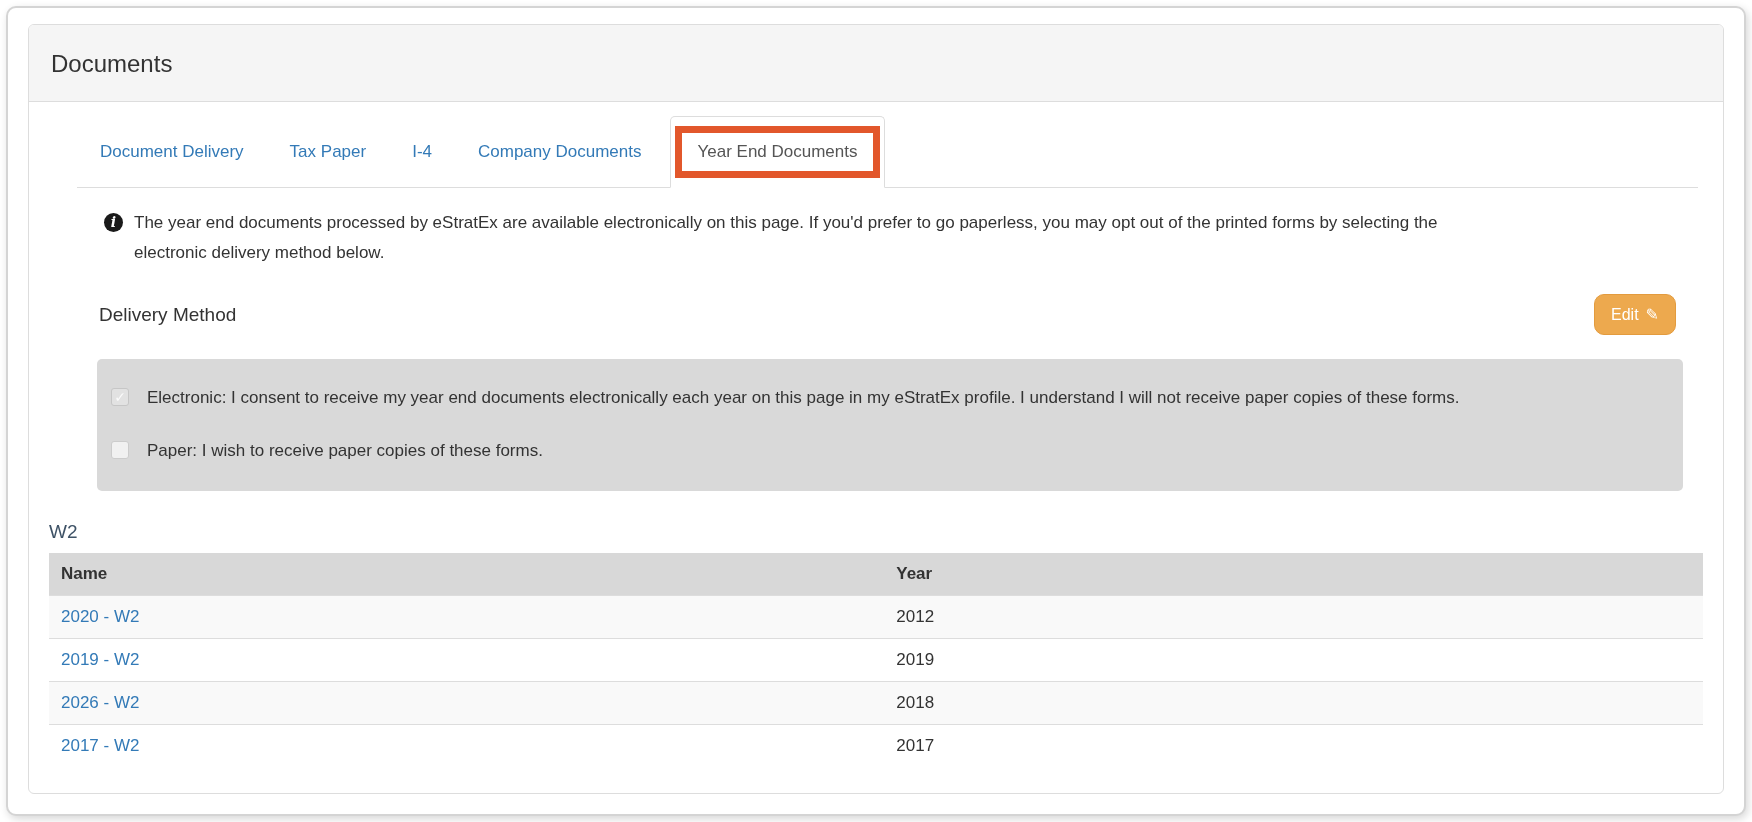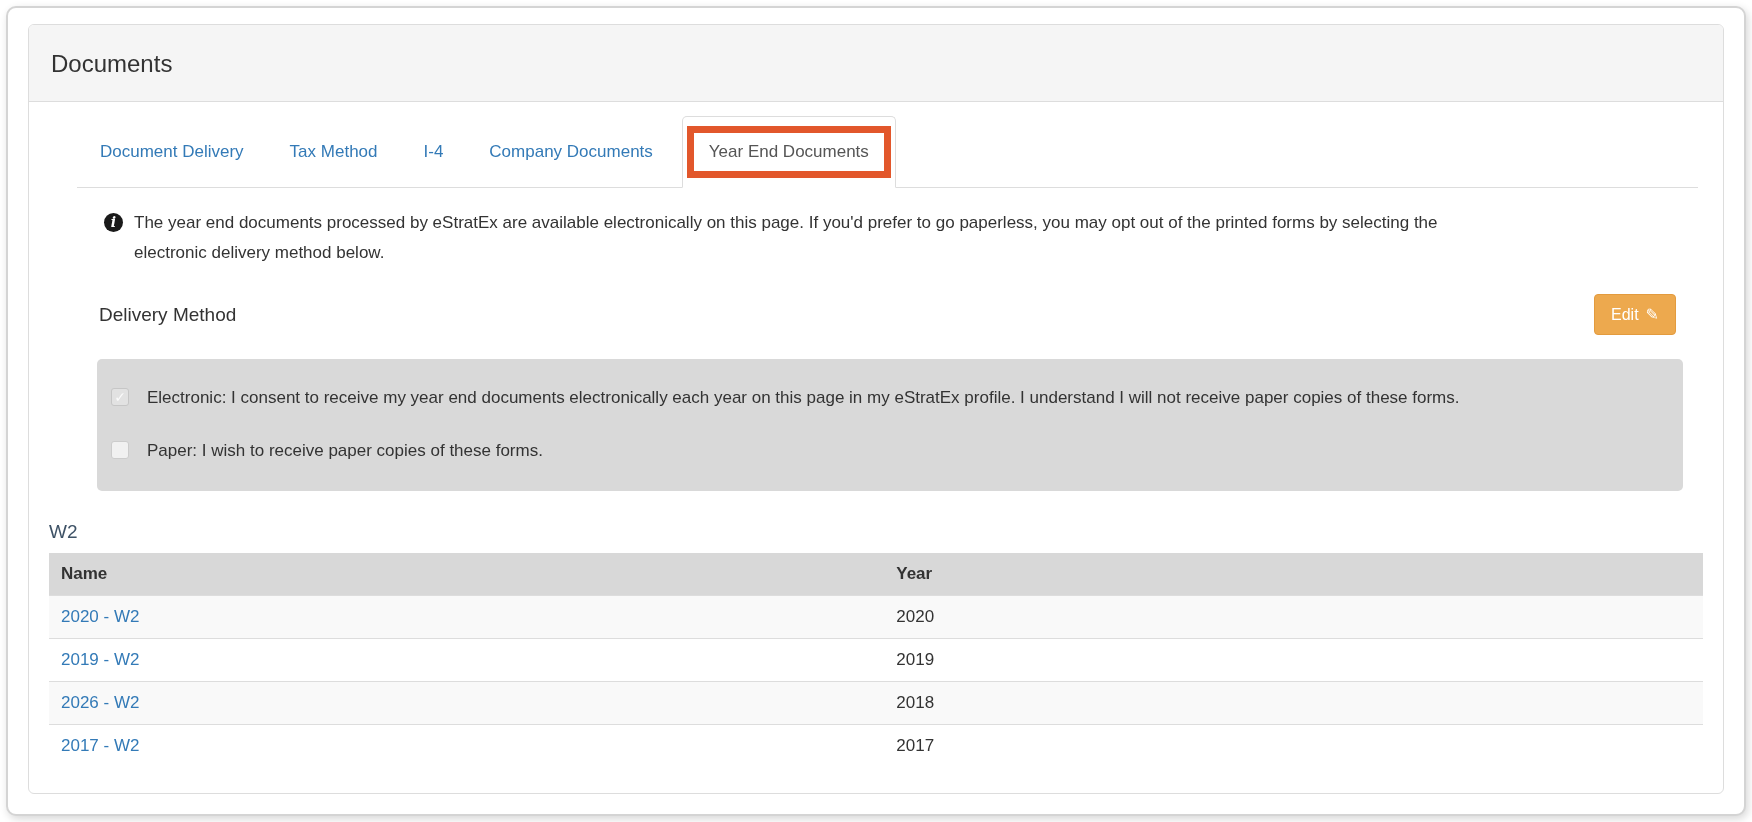--- a/index.html
+++ b/index.html
@@ -30,21 +30,21 @@
   .info-icon { flex: 0 0 auto; width: 19px; height: 19px; margin-top: 5px;
     background: #1a1a1a; border-radius: 50%; color: #fff; text-align: center;
     font: italic bold 14px/19px "DejaVu Serif", serif; }
   .info-text { margin-left: 11px; font-size: 17px; line-height: 30px;
     max-width: 1345px; color: #333; }
 
   
   .delivery-row { display: flex; justify-content: space-between; align-items: center;
     margin: 26px 27px 0 50px; }
   .section-title { font-size: 19px; color: #333; }
-  .edit-btn { background: #eda94e; border: 1px solid #e39b3e; border-radius: 4px;
+  .edit-btn { background: #eda94e; border: 1px solid #e39b3e; border-radius: 10px;
     color: #fff; font-size: 16px; padding: 10px 16px; cursor: pointer;
     display: inline-flex; align-items: center; gap: 7px; }
   .edit-btn .pencil { font-size: 16px; }
 
   
   .well { background: #d9d9d9; border-radius: 5px; margin: 24px 20px 0 48px;
     padding: 25px 20px 27px 14px; }
   .opt { display: flex; }
   .opt + .opt { margin-top: 26px; }
   .cbx { flex: 0 0 auto; width: 18px; height: 18px; margin: 4px 0 0 0;
@@ -71,21 +71,21 @@
 
 <div class="frame">
   <div class="panel">
 
     <div class="panel-heading">Documents</div>
 
     <div class="panel-body">
 
       <div class="nav-tabs">
         <a class="tab-link">Document Delivery</a>
-        <a class="tab-link">Tax Method</a>
+        <a class="tab-link">Tax Paper</a>
         <a class="tab-link">I-4</a>
         <a class="tab-link">Company Documents</a>
         <div class="tab-active">
           <span class="annotation">
             <span>Year End Documents</span>
           </span>
         </div>
       </div>
 
       <div class="info-row">
@@ -117,21 +117,21 @@
       <table>
         <thead>
           <tr>
             <th class="col-name">Name</th>
             <th>Year</th>
           </tr>
         </thead>
         <tbody>
           <tr>
             <td><a>2020 - W2</a></td>
-            <td>2020</td>
+            <td>2012</td>
           </tr>
           <tr>
             <td><a>2019 - W2</a></td>
             <td>2019</td>
           </tr>
           <tr>
             <td><a>2026 - W2</a></td>
             <td>2018</td>
           </tr>
           <tr>

